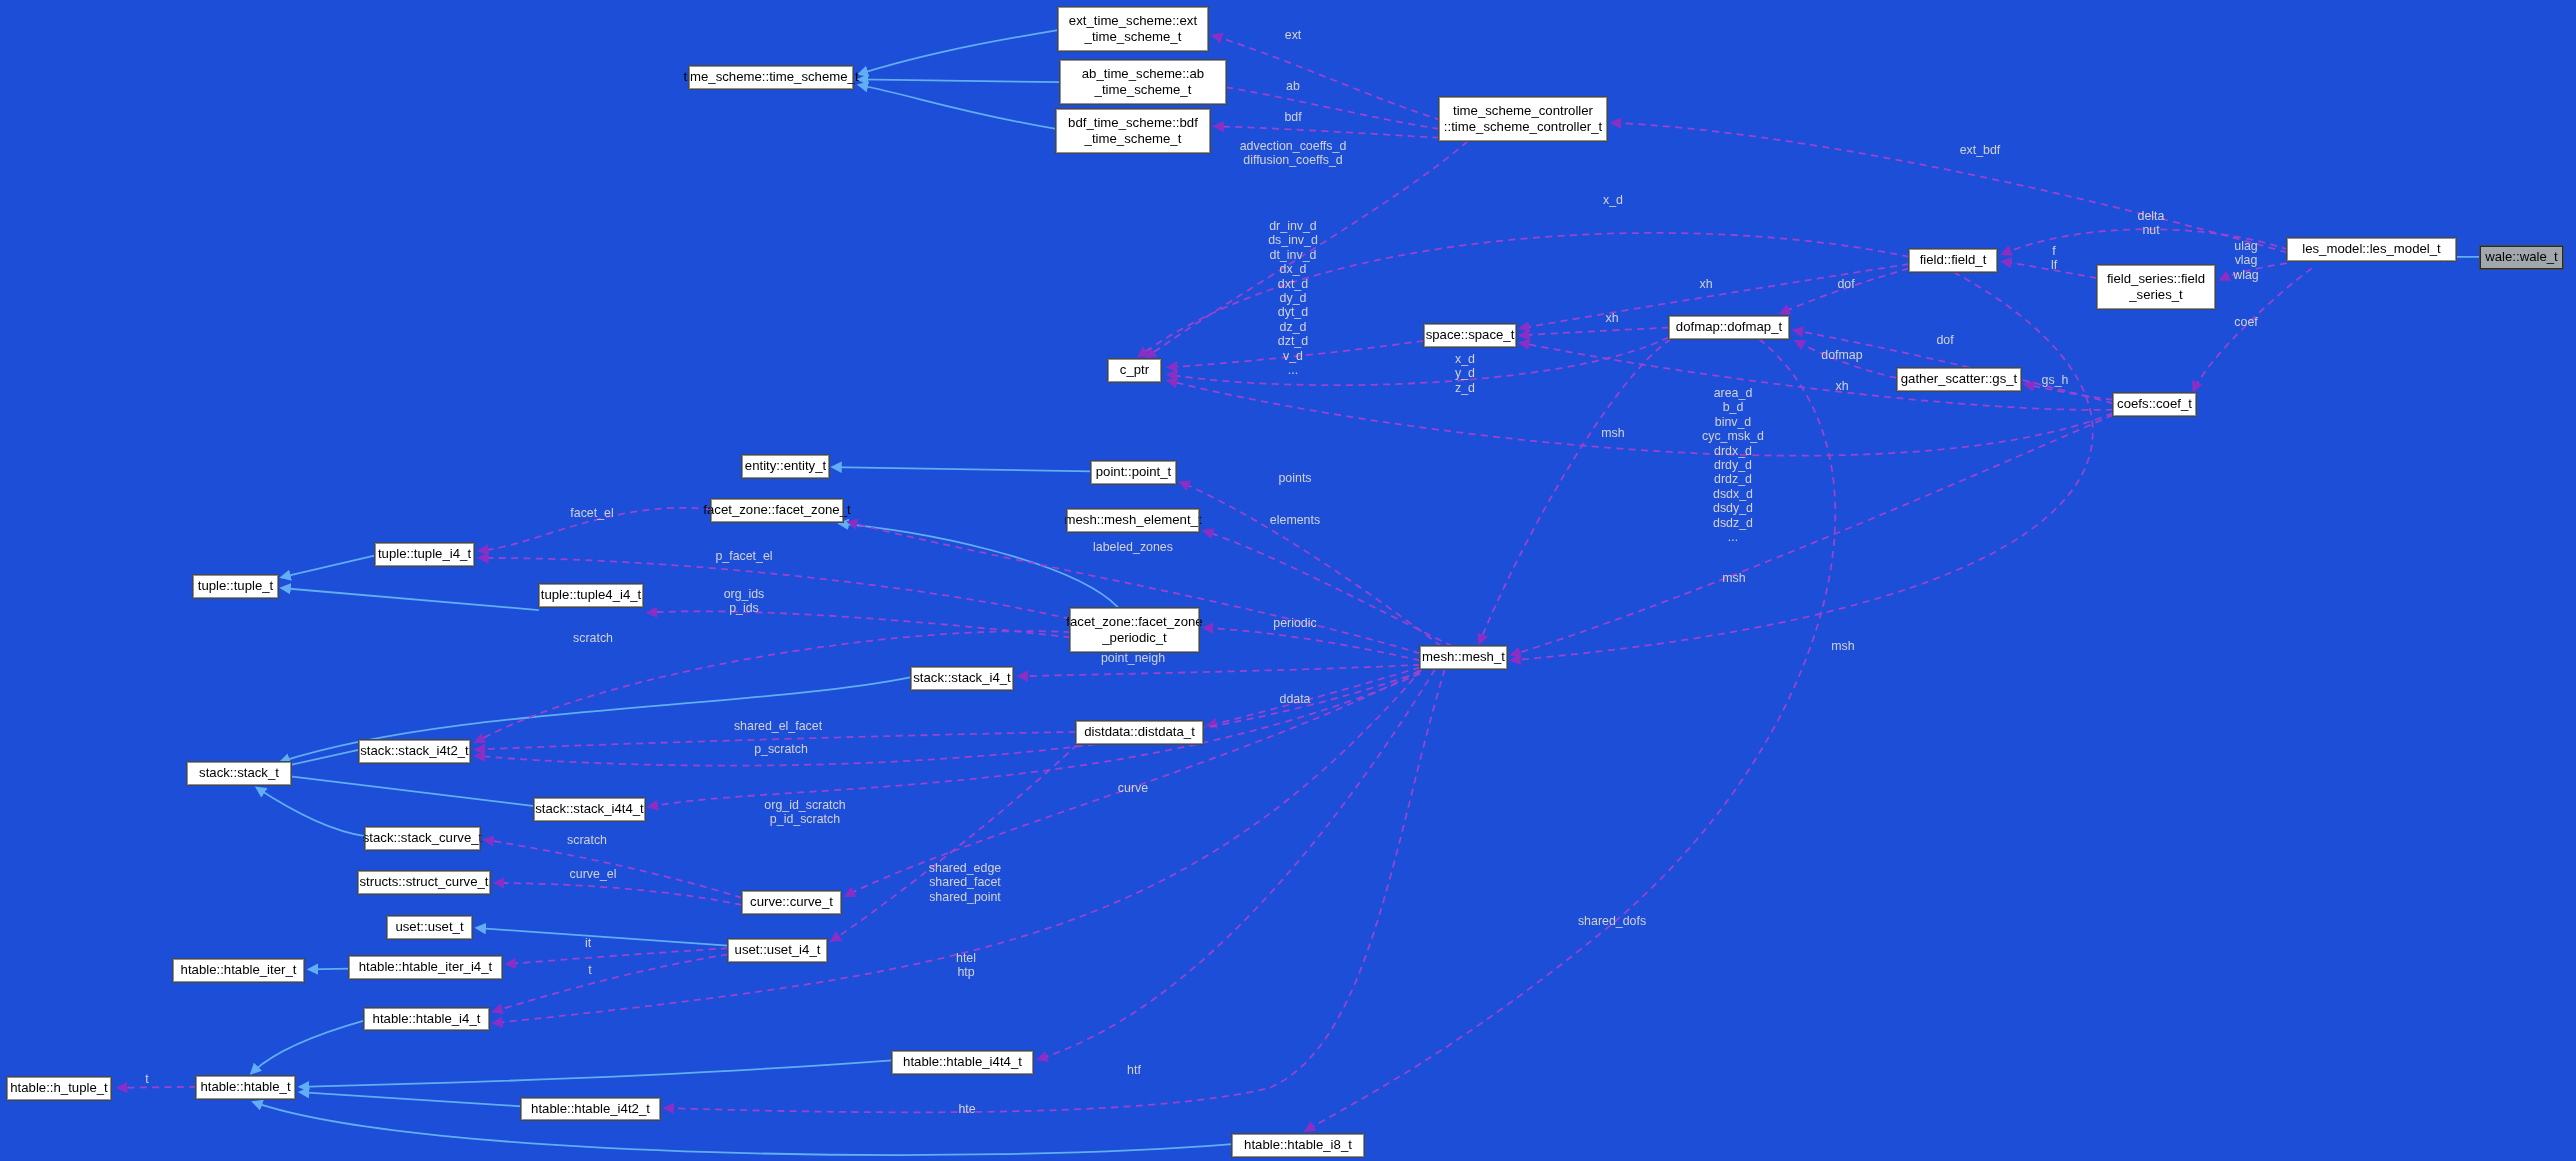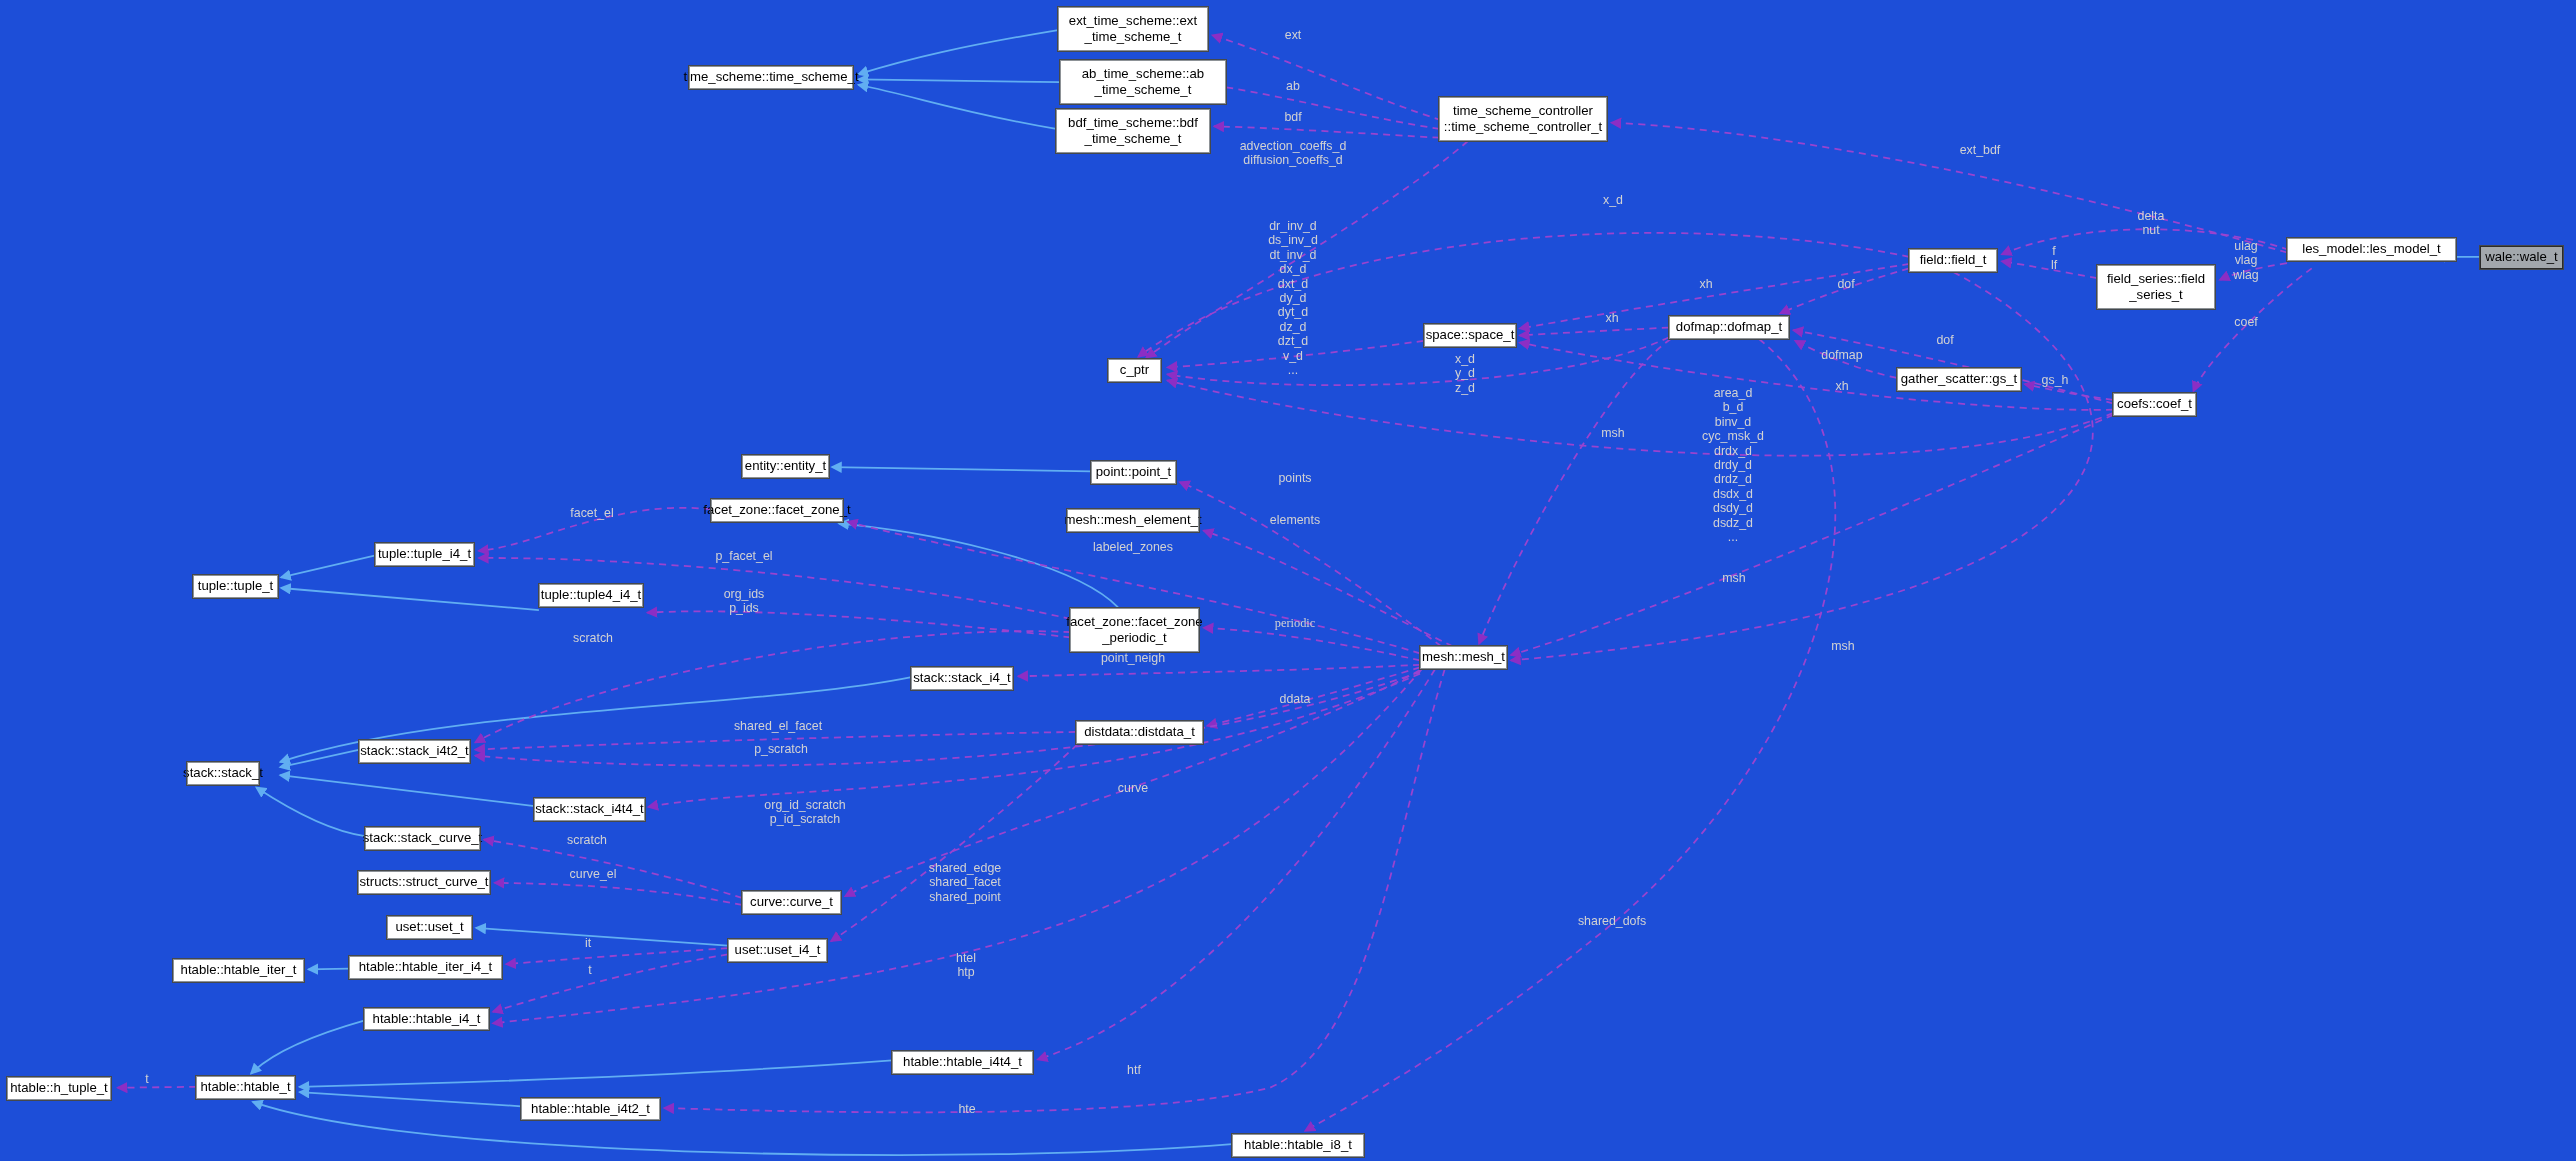--- a/index.html
+++ b/index.html
@@ -123,21 +123,21 @@
       <div class="node" style="left: 1067px; top: 509px; width: 132px; min-height: 23px;">mesh::mesh_element_t</div>
       <div class="node" style="left: 1070px; top: 608px; width: 129px; min-height: 44px;">facet_zone::facet_zone
 _periodic_t</div>
       <div class="node" style="left: 1420px; top: 646px; width: 87px; min-height: 23px;">mesh::mesh_t</div>
       <div class="node" style="left: 375px; top: 543px; width: 99px; min-height: 23px;">tuple::tuple_i4_t</div>
       <div class="node" style="left: 193px; top: 575px; width: 85px; min-height: 23px;">tuple::tuple_t</div>
       <div class="node" style="left: 539px; top: 584px; width: 104px; min-height: 23px;">tuple::tuple4_i4_t</div>
       <div class="node" style="left: 911px; top: 667px; width: 102px; min-height: 23px;">stack::stack_i4_t</div>
       <div class="node" style="left: 1076px; top: 721px; width: 127px; min-height: 23px;">distdata::distdata_t</div>
       <div class="node" style="left: 359px; top: 740px; width: 111px; min-height: 23px;">stack::stack_i4t2_t</div>
-      <div class="node" style="left: 187px; top: 762px; width: 72px; min-height: 23px;">stack::stack_t</div>
+      <div class="node" style="left: 187px; top: 762px; width: 104px; min-height: 23px;">stack::stack_t</div>
       <div class="node" style="left: 534px; top: 798px; width: 111px; min-height: 23px;">stack::stack_i4t4_t</div>
       <div class="node" style="left: 365px; top: 827px; width: 115px; min-height: 23px;">stack::stack_curve_t</div>
       <div class="node" style="left: 358px; top: 871px; width: 132px; min-height: 23px;">structs::struct_curve_t</div>
       <div class="node" style="left: 742px; top: 891px; width: 99px; min-height: 23px;">curve::curve_t</div>
       <div class="node" style="left: 387px; top: 916px; width: 85px; min-height: 23px;">uset::uset_t</div>
       <div class="node" style="left: 728px; top: 939px; width: 99px; min-height: 23px;">uset::uset_i4_t</div>
       <div class="node" style="left: 173px; top: 959px; width: 131px; min-height: 23px;">htable::htable_iter_t</div>
       <div class="node" style="left: 349px; top: 956px; width: 153px; min-height: 23px;">htable::htable_iter_i4_t</div>
       <div class="node" style="left: 364px; top: 1008px; width: 125px; min-height: 22px;">htable::htable_i4_t</div>
       <div class="node" style="left: 7px; top: 1077px; width: 104px; min-height: 23px;">htable::h_tuple_t</div>
@@ -193,21 +193,21 @@
 dsdx_d
 dsdy_d
 dsdz_d
 ...</div>
       <div class="edge-label" style="left: 1613px; top: 433px;">msh</div>
       <div class="edge-label" style="left: 1734px; top: 578px;">msh</div>
       <div class="edge-label" style="left: 1843px; top: 646px;">msh</div>
       <div class="edge-label" style="left: 1295px; top: 478px;">points</div>
       <div class="edge-label" style="left: 1295px; top: 520px;">elements</div>
       <div class="edge-label" style="left: 1133px; top: 547px;">labeled_zones</div>
-      <div class="edge-label" style="left: 1295px; top: 623px; font-family: Liberation Serif, serif;">periodic</div>
+      <div class="edge-label" style="left: 1295px; top: 623px;">periodic</div>
       <div class="edge-label" style="left: 1133px; top: 658px;">point_neigh</div>
       <div class="edge-label" style="left: 1295px; top: 699px;">ddata</div>
       <div class="edge-label" style="left: 1133px; top: 788px;">curve</div>
       <div class="edge-label" style="left: 592px; top: 513px;">facet_el</div>
       <div class="edge-label" style="left: 744px; top: 556px;">p_facet_el</div>
       <div class="edge-label" style="left: 744px; top: 601px;">org_ids
 p_ids</div>
       <div class="edge-label" style="left: 593px; top: 638px;">scratch</div>
       <div class="edge-label" style="left: 778px; top: 726px;">shared_el_facet</div>
       <div class="edge-label" style="left: 781px; top: 749px;">p_scratch</div>

